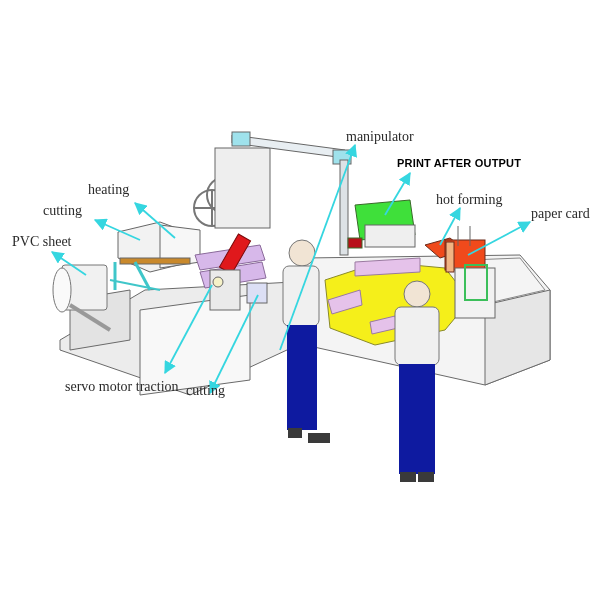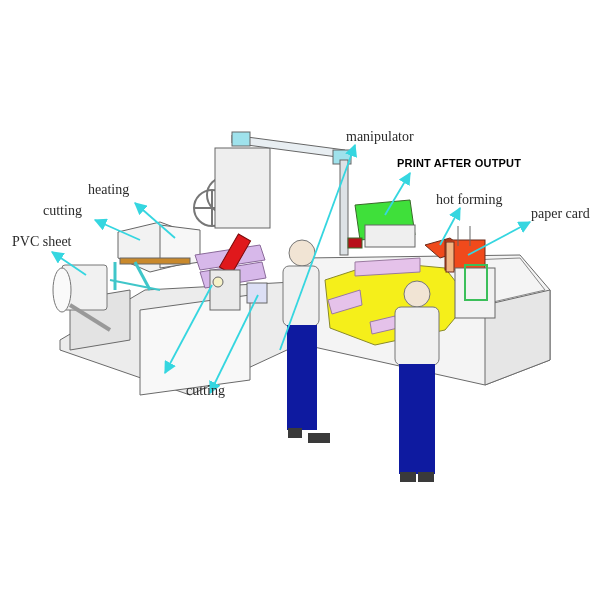--- a/index.html
+++ b/index.html
@@ -127,14 +127,15 @@
     </g>
   </svg>
 
   <span class="lbl" style="left:12px;top:235px;">PVC sheet</span>
   <span class="lbl" style="left:43px;top:204px;">cutting</span>
   <span class="lbl" style="left:88px;top:183px;">heating</span>
   <span class="lbl" style="left:346px;top:130px;">manipulator</span>
   <span class="lbl bold" style="left:397px;top:158px;">PRINT AFTER OUTPUT</span>
   <span class="lbl" style="left:436px;top:193px;">hot forming</span>
   <span class="lbl" style="left:531px;top:207px;text-align:center;">paper card</span>
+  <span class="lbl" style="left:65px;top:380px;">servo motor traction</span>
   <span class="lbl" style="left:186px;top:384px;">cutting</span>
 </div>
 
 </body></html>

